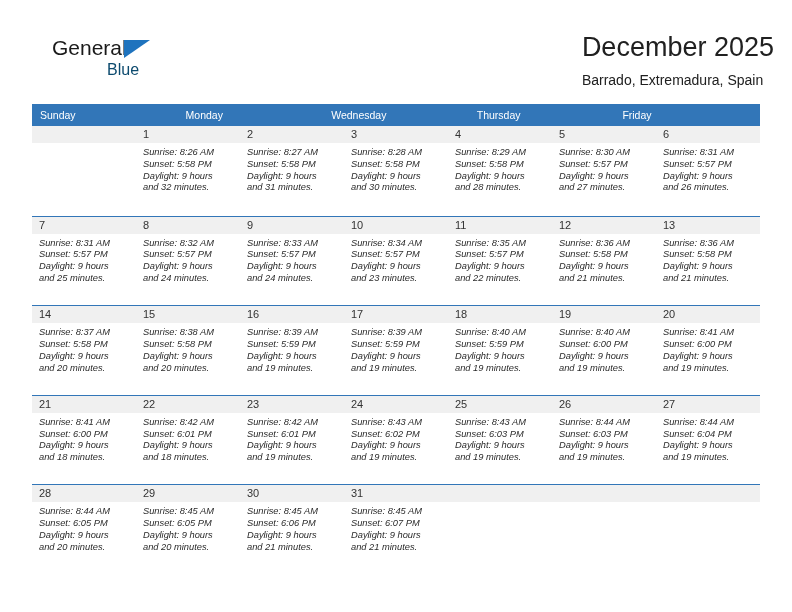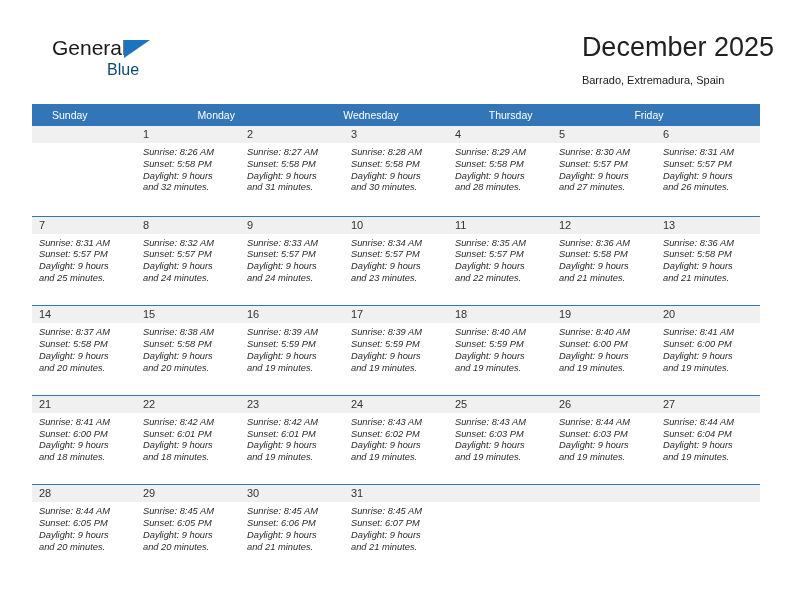--- a/index.html
+++ b/index.html
@@ -67,21 +67,21 @@
     text-align: left;
   }
   .cal-title {
     font-size: 27px;
     color: #202020;
     font-weight: normal;
     line-height: 34px;
     white-space: nowrap;
   }
   .cal-subtitle {
-    font-size: 11px;
+    font-size: 14px;
     color: #202020;
     line-height: 22px;
     margin-top: 5px;
     white-space: nowrap;
   }
 
   
   .calendar {
     position: absolute;
     left: 32px;
@@ -91,21 +91,21 @@
   .weekdays {
     display: flex;
     background: #3276b8;
     height: 22px;
   }
   .weekday {
     flex: 1 1 0;
     color: #ffffff;
     font-size: 10.5px;
     line-height: 22px;
-    padding-left: 20px;
+    padding-left: 8px;
     white-space: nowrap;
     overflow: hidden;
   }
 
   .week {
     display: flex;
     border-top: 1px solid #3276b8;
     height: 89.6px;
   }
   .week:first-of-type { border-top: none; }

